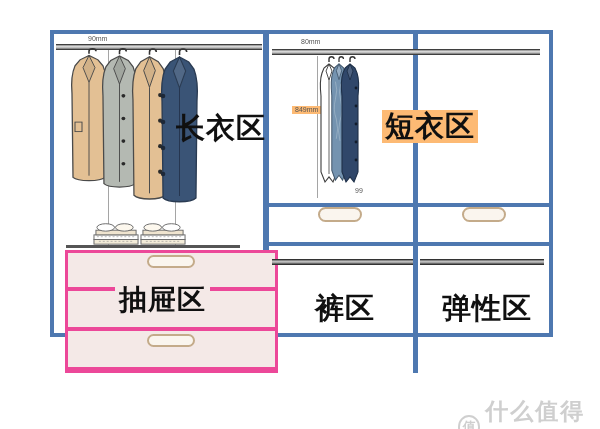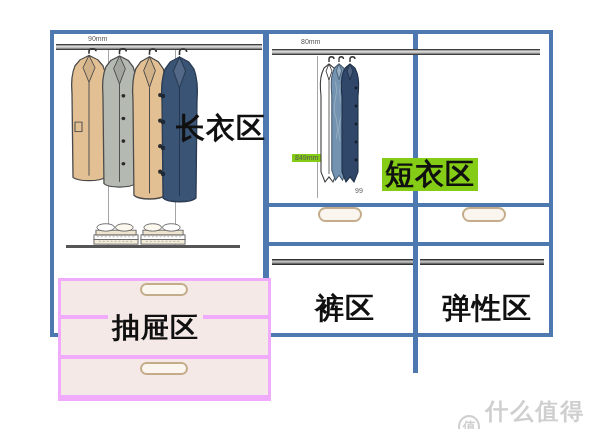--- a/index.html
+++ b/index.html
@@ -29,39 +29,39 @@
   .dimline{width:1px;background:#a5a5a5;z-index:1;}
   .zone{
     font-weight:bold;font-size:29px;color:#101010;letter-spacing:1px;
     white-space:nowrap;z-index:6;line-height:1.15;
   }
   .handle{
     border:2px solid #c4ab8a;border-radius:9px;background:#faf5ee;
     box-sizing:border-box;z-index:4;
   }
   #drawer-block{
-    left:4px;top:216px;width:213px;height:123px;background:#f0abfc;z-index:3;margin-top:28px;
+    left:11px;top:216px;width:213px;height:123px;background:#ec4899;z-index:3;
   }
   .drawer{
     position:absolute;left:3px;width:207px;background:#f4e9e7;
   }
   #shelf{left:12px;top:211px;width:174px;height:3px;background:#555;z-index:2;}
   svg{display:block;overflow:visible;}
   .garment{z-index:4;}
   #watermark{
     left:458px;top:396px;display:flex;align-items:center;gap:5px;
     color:#cfcfcf;z-index:1;
   }
   #watermark .logo{
     width:20px;height:20px;border:2px solid #cfcfcf;border-radius:50%;
     font-size:13px;line-height:20px;text-align:center;font-weight:bold;
     box-sizing:content-box;
   }
   #watermark .wmtext{font-size:23px;letter-spacing:2px;font-weight:bold;}
-  .label-bg-white{background:#84cc16;padding:0 3px;margin-top:48px;}
+  .label-bg-white{background:#fdba74;padding:0 3px;}
   .label-bg-drawer{background:#f4e9e7;padding:0 4px;}
 </style>
 </head>
 <body>
 
 <div id="wardrobe" class="abs">
 
   <div class="abs rod" style="left:2px;top:10px;width:206px;"></div>
   <div class="abs dim" style="left:34px;top:1px;">90mm</div>
 

